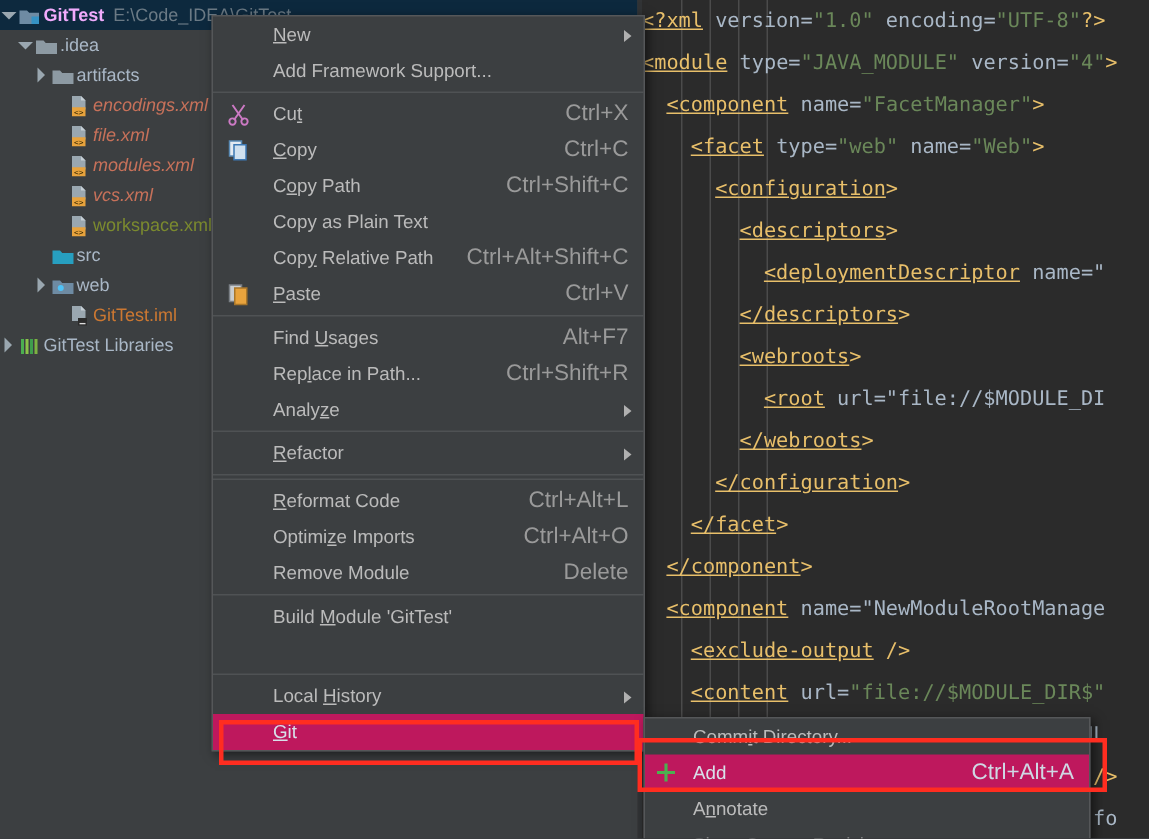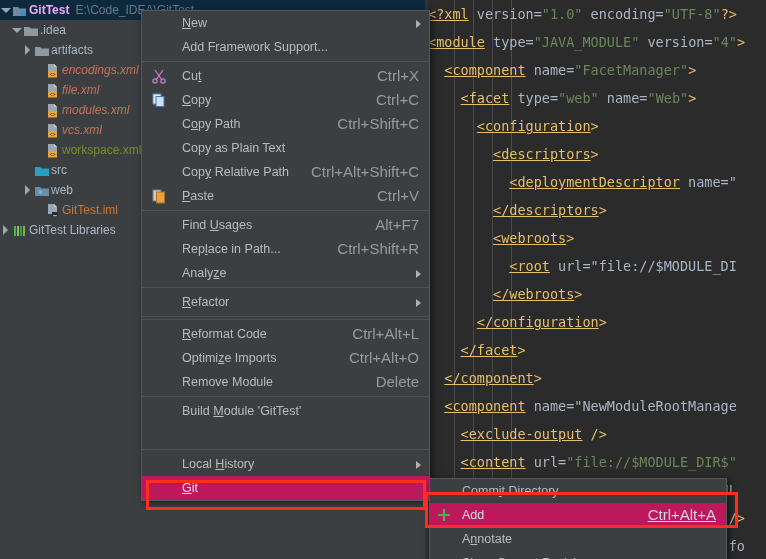--- a/index.html
+++ b/index.html
@@ -130,21 +130,21 @@
     color: #d8e0ea;
   }
   .menu-item .mi-label { }
   .menu-item .acc { text-decoration: underline; }
   .menu-item .shortcut {
     position: absolute;
     right: 10px; top: 0;
     color: #9a9a9a;
     font-size: 15px;
   }
-  .menu-item.selected .shortcut { color: #cfd8e4; text-decoration: underline; }
+  .menu-item.selected .shortcut { color: #cfd8e4; }
   .menu-item .submenu-arrow {
     position: absolute;
     right: 8px; top: 9px;
     border-top: 4px solid transparent;
     border-bottom: 4px solid transparent;
     border-left: 5px solid #b0b0b0;
   }
   .menu-item .mi-icon {
     position: absolute;
     left: 8px; top: 3px;

